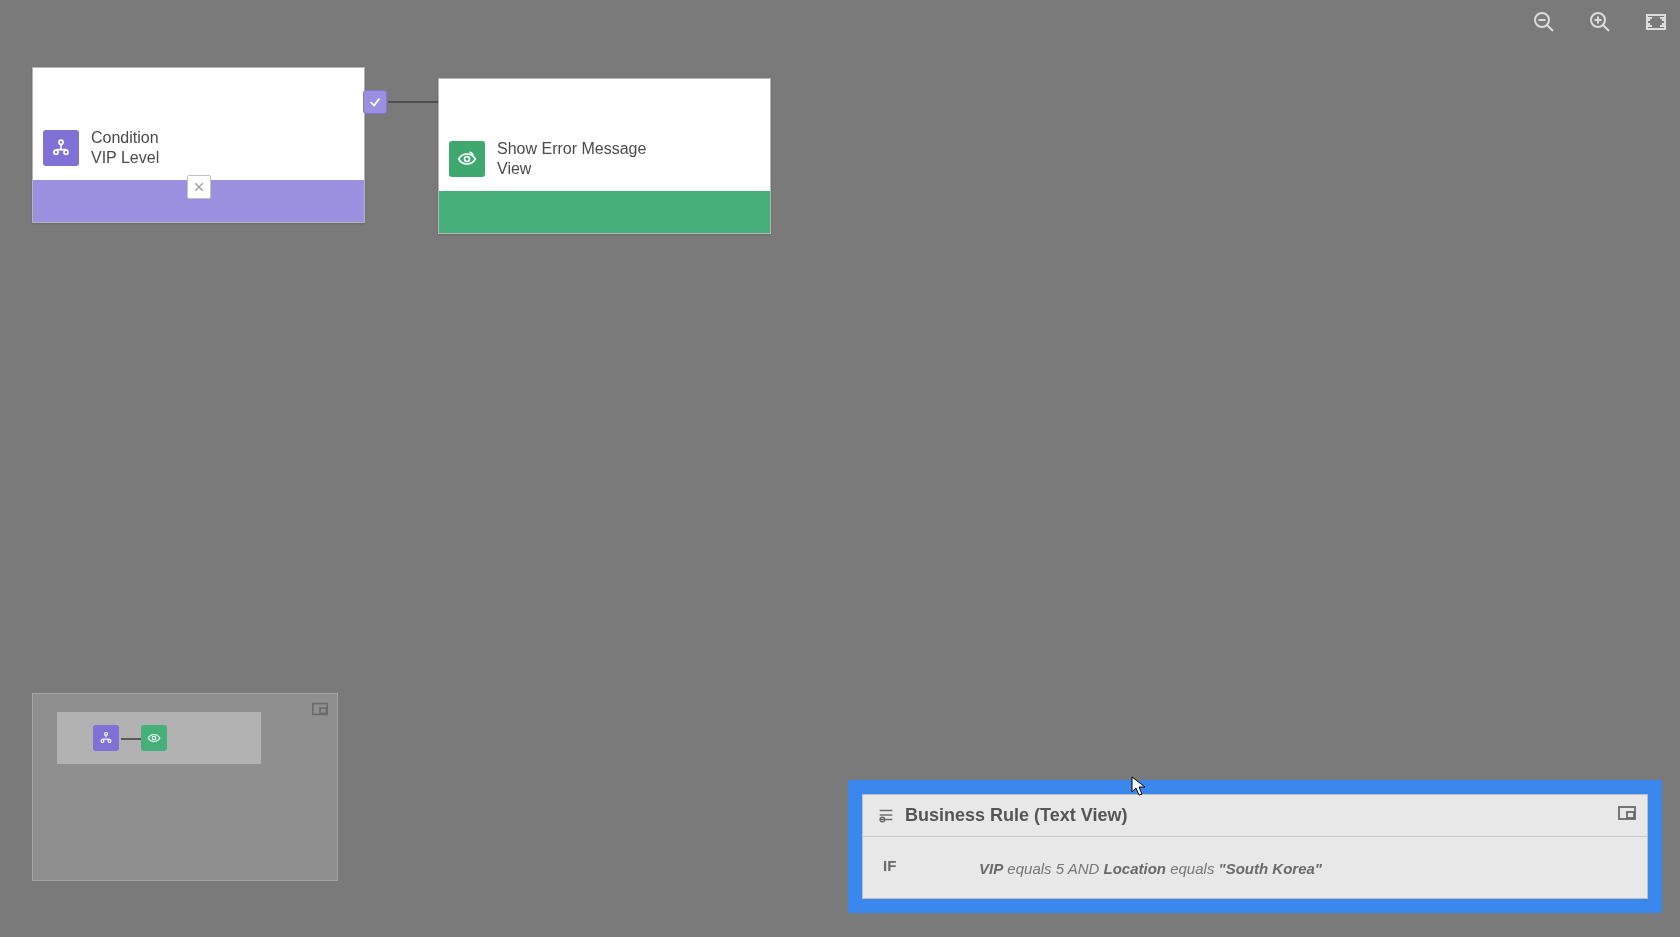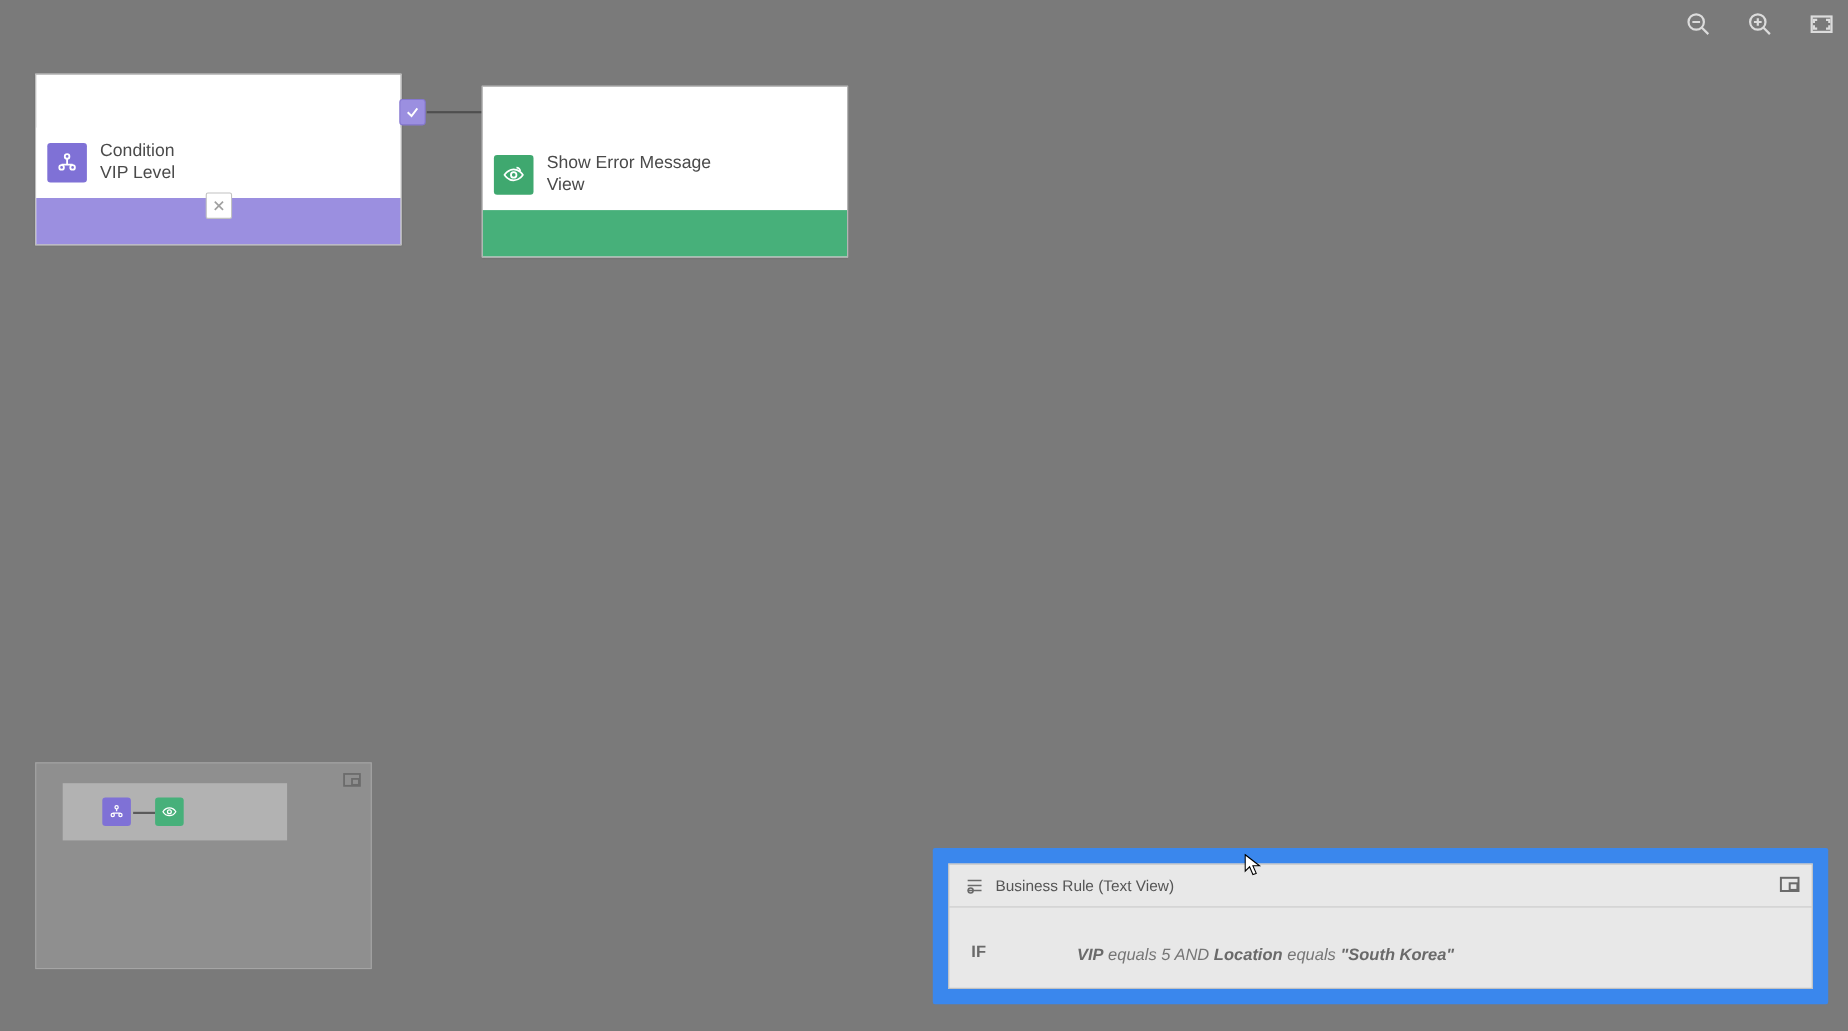--- a/index.html
+++ b/index.html
@@ -142,27 +142,27 @@
     border: 1px solid #bfbfbf;
   }
   .tv-header {
     display: flex; align-items: center;
     gap: 10px;
     padding: 10px 14px;
     border-bottom: 1px solid #c9c9c9;
     color: #555;
     position: relative;
   }
-  .tv-header .title { font-size: 14px; font-weight: 400; color:#555; }
+  .tv-header .title { font-size: 18px; font-weight: 700; color:#555; }
   .tv-header .tv-expand {
     position: absolute; right: 10px; top: 8px;
     width: 20px; height: 20px; cursor: pointer; color:#6a6a6a;
   }
   .tv-body { padding: 10px 20px 18px 20px; color:#767676; font-size:15px; }
-  .tv-row { display:flex; align-items:flex-start; margin-top:22px; }
+  .tv-row { display:flex; align-items:flex-start; margin-top:10px; }
   .tv-kw { width: 96px; font-weight: 700; color:#6a6a6a; flex-shrink:0; font-size:15px; }
   .tv-expr { flex: 1; line-height: 1.55; font-style: italic; }
   .tv-expr b { color:#6a6a6a; font-weight:700; }
 
   
   .cursor {
     position: absolute;
     top: 776px; left: 1131px;
     width: 16px; height: 22px;
     pointer-events: none;

